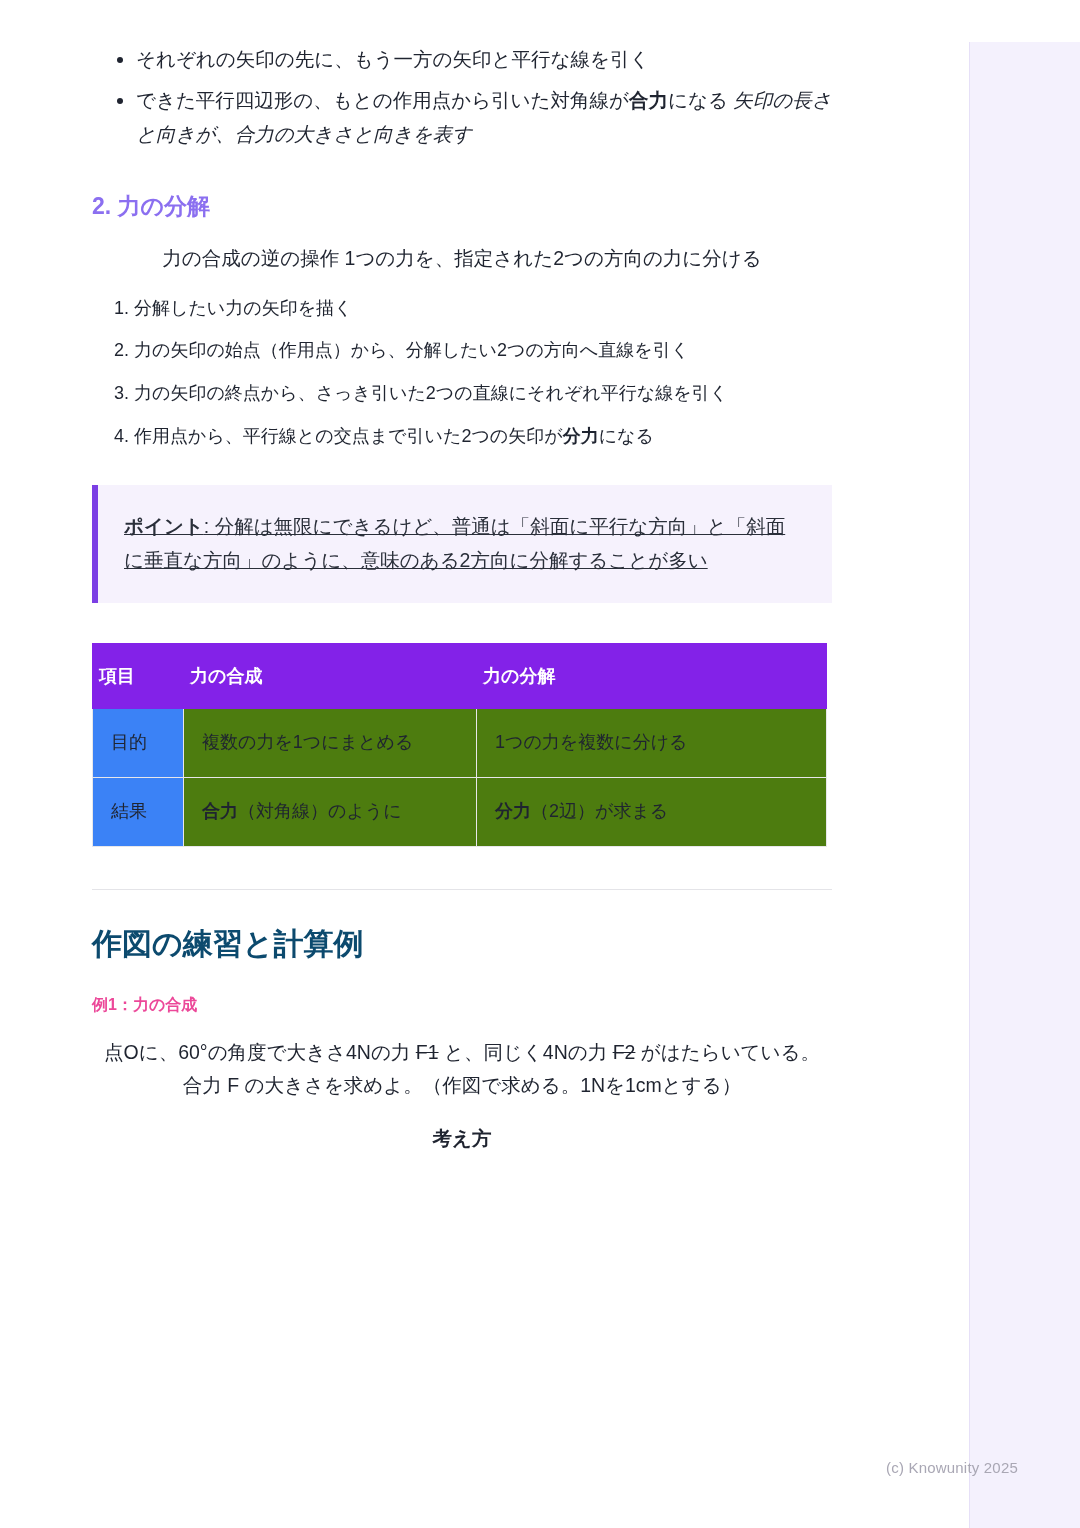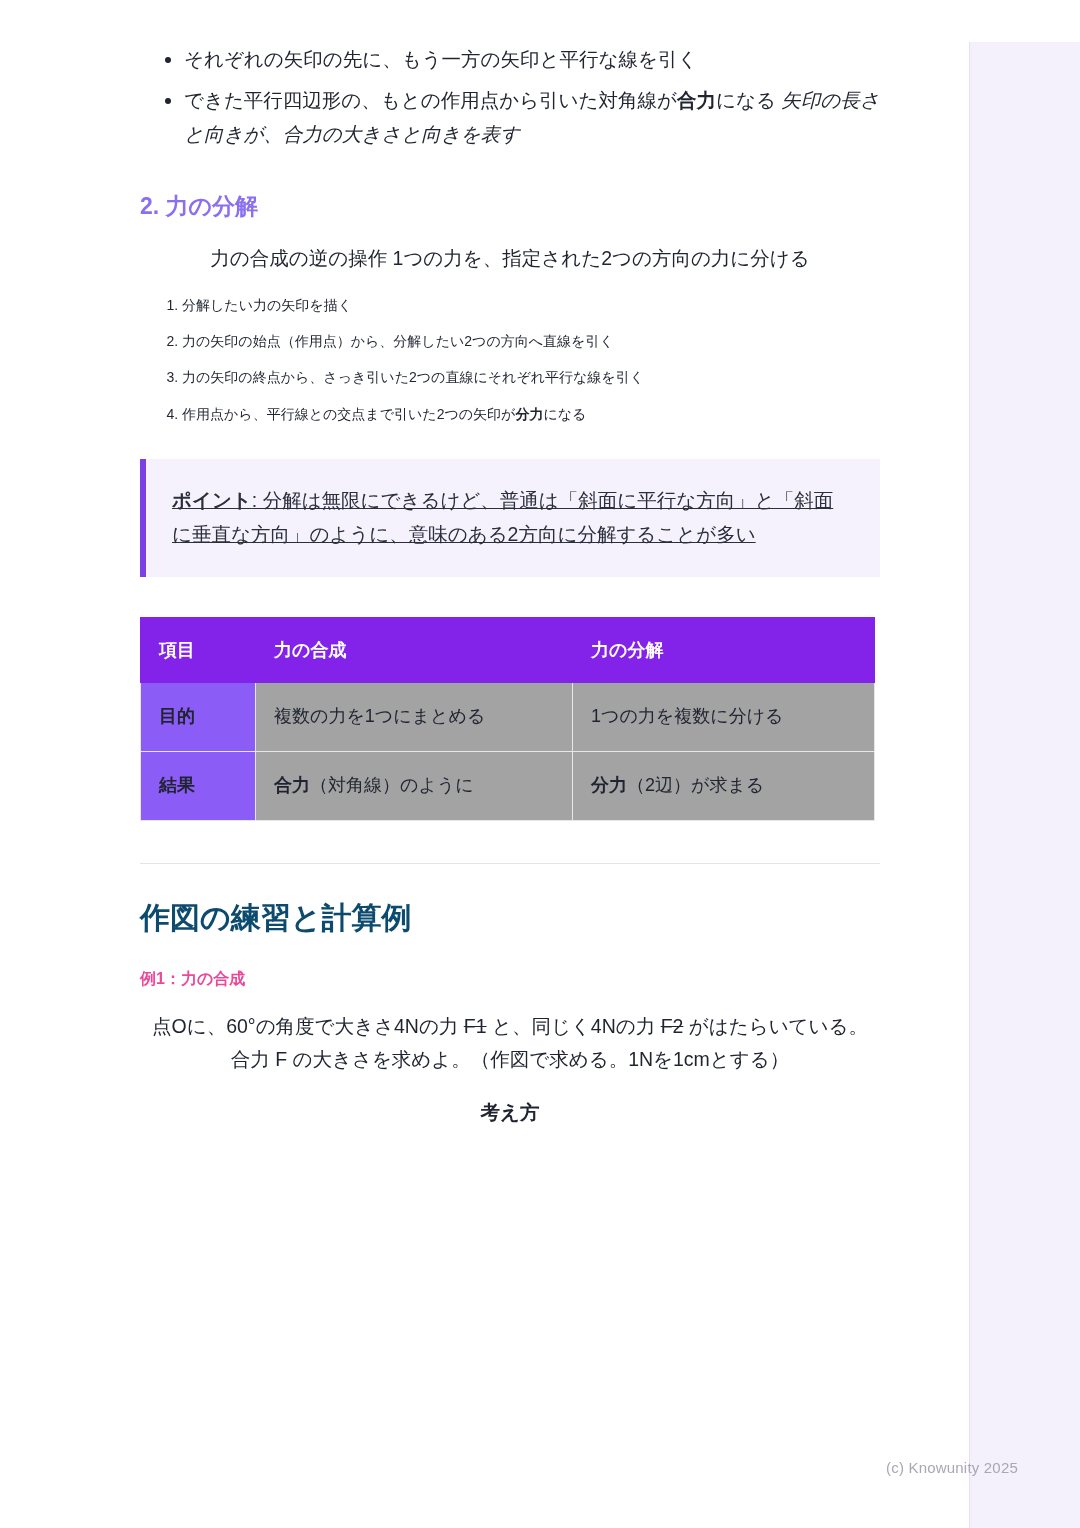--- a/index.html
+++ b/index.html
@@ -29,41 +29,40 @@
     width: 110px;
     bottom: 0;
     background: #f4f1fd;
     border-left: 1px solid #e6e0f7;
   }
   .content {
     position: absolute;
     left: 92px;
     top: 42px;
     width: 740px;
-    margin-left: 48px;
   }
 
   ul.bullets {
     margin: 0 0 0 0;
     padding-left: 44px;
     list-style: disc;
   }
   ul.bullets li {
     font-size: 19.5px;
     line-height: 1.75;
     margin-bottom: 7px;
     color: #1f2430;
   }
   ol.steps {
     margin: 18px 0 0 0;
     padding-left: 42px;
     list-style: decimal;
   }
   ol.steps li {
-    font-size: 14px;
+    font-size: 18px;
     line-height: 1.6;
     margin-bottom: 14px;
     color: #1f2430;
   }
   .h2 {
     color: #8b6ff0;
     font-size: 23px;
     font-weight: bold;
     margin: 40px 0 0 0;
   }
@@ -109,38 +108,38 @@
     border-collapse: collapse;
     width: 735px;
     table-layout: fixed;
   }
   table.cmp th {
     background: #8322e8;
     color: #ffffff;
     font-size: 18px;
     font-weight: bold;
     text-align: left;
-    padding: 20px 18px;
+    padding: 20px 6px;
     vertical-align: top;
     border: 1px solid #8322e8;
   }
   table.cmp th.col0 { width: 78px; }
   table.cmp th.col1 { width: 280px; }
   table.cmp td {
     border: 1px solid #e7e7ea;
     padding: 20px 18px;
     font-size: 18px;
     line-height: 1.55;
     vertical-align: top;
     color: #1f2430;
-    background: #a3a3a3;
+    background: #4d7c0f;
   }
   table.cmp td.rowhead {
-    font-weight: bold;
-    background: #8b5cf6;
+    font-weight: normal;
+    background: #3b82f6;
   }
   .vert-label { display: inline-block; }
 
   hr.sep {
     margin: 42px 0 0 0;
     border: none;
     border-top: 1px solid #e4e4e8;
   }
   .sec-gap-1 { margin-top: 34px; }
   .sec-gap-2 { margin-top: 30px; }

